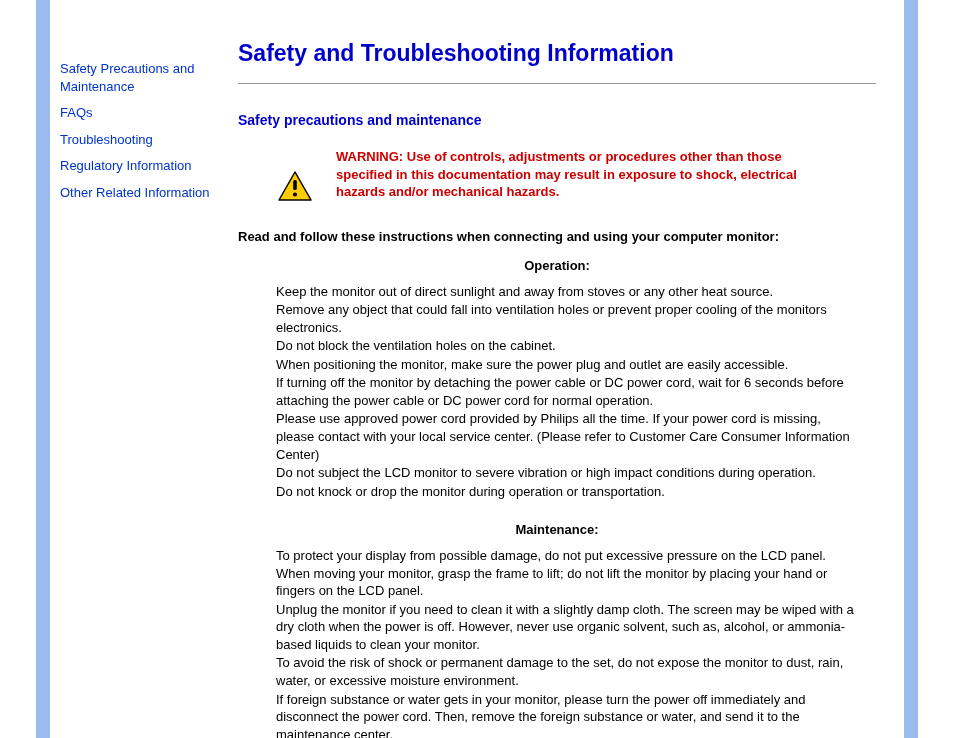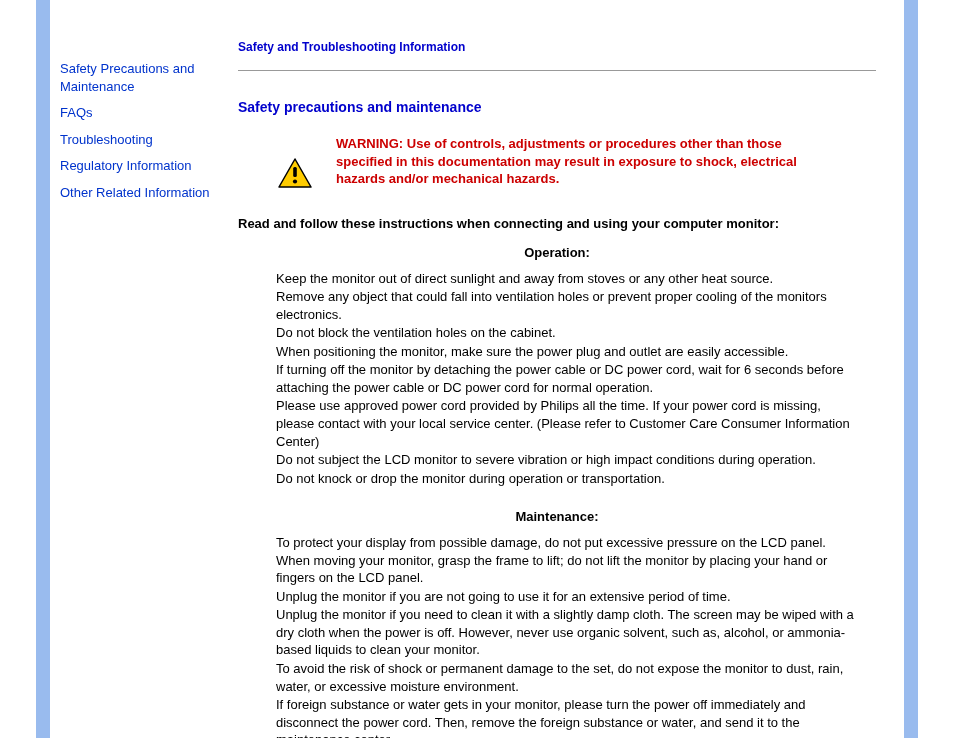--- a/index.html
+++ b/index.html
@@ -44,21 +44,21 @@
     position: absolute;
     left: 238px;
     right: 66px;
     top: 40px;
     bottom: 0;
     overflow: hidden;
     padding-right: 12px;
   }
   h1.page-title {
     color: #0000cc;
-    font-size: 12px;
+    font-size: 23px;
     font-weight: bold;
     margin: 0 0 16px 0;
   }
   hr.rule {
     border: none;
     border-top: 1px solid #999;
     margin: 10px 0 28px 0;
   }
   .section-heading {
     color: #0000cc;
@@ -146,20 +146,19 @@
       <div>When positioning the monitor, make sure the power plug and outlet are easily accessible.</div>
       <div>If turning off the monitor by detaching the power cable or DC power cord, wait for 6 seconds before attaching the power cable or DC power cord for normal operation.</div>
       <div>Please use approved power cord provided by Philips all the time. If your power cord is missing, please contact with your local service center. (Please refer to Customer Care Consumer Information Center)</div>
       <div>Do not subject the LCD monitor to severe vibration or high impact conditions during operation.</div>
       <div>Do not knock or drop the monitor during operation or transportation.</div>
     </div>
 
     <div class="subhead" style="margin-top:22px;">Maintenance:</div>
     <div class="bullets">
       <div>To protect your display from possible damage, do not put excessive pressure on the LCD panel. When moving your monitor, grasp the frame to lift; do not lift the monitor by placing your hand or fingers on the LCD panel.</div>
-      <div>Unplug the monitor if you are not going to use it for an extensive period of time.</div>
       <div>Unplug the monitor if you need to clean it with a slightly damp cloth. The screen may be wiped with a dry cloth when the power is off. However, never use organic solvent, such as, alcohol, or ammonia-based liquids to clean your monitor.</div>
       <div>To avoid the risk of shock or permanent damage to the set, do not expose the monitor to dust, rain, water, or excessive moisture environment.</div>
       <div>If foreign substance or water gets in your monitor, please turn the power off immediately and disconnect the power cord. Then, remove the foreign substance or water, and send it to the maintenance center.</div>
 
     </div>
   </main>
 </div>
 
 </body></html>

